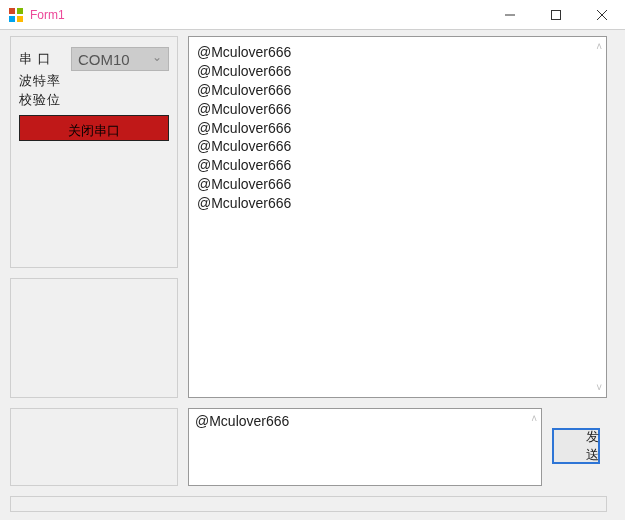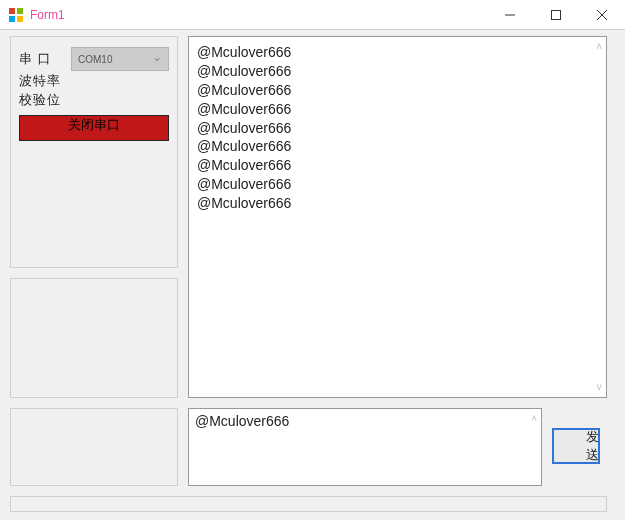--- a/index.html
+++ b/index.html
@@ -66,40 +66,40 @@
     letter-spacing: 1px;
   }
   .cfg-combo {
     flex: 1;
     height: 24px;
     background: #cccccc;
     border: 1px solid #b5b5b5;
     display: flex; align-items: center;
     padding: 0 6px;
     color: #555;
-    font-size: 10px;
+    font-size: 15px;
     position: relative;
   }
   .cfg-combo::after {
     content: "⌄";
     position: absolute;
     right: 6px;
     color: #888;
     font-size: 12px;
     top: 2px;
   }
   .close-port-btn {
     margin-top: 6px;
     width: 100%;
     height: 26px;
     background: #c01818;
     border: 1px solid #222;
     color: #000;
     font-size: 13px;
-    display: flex; align-items: flex-start; justify-content: center;
+    display: flex; align-items: flex-end; justify-content: center;
     cursor: pointer;
   }
 
   
   .panel.left2 {
     left: 10px; top: 248px;
     width: 168px; height: 120px;
   }
 
   

